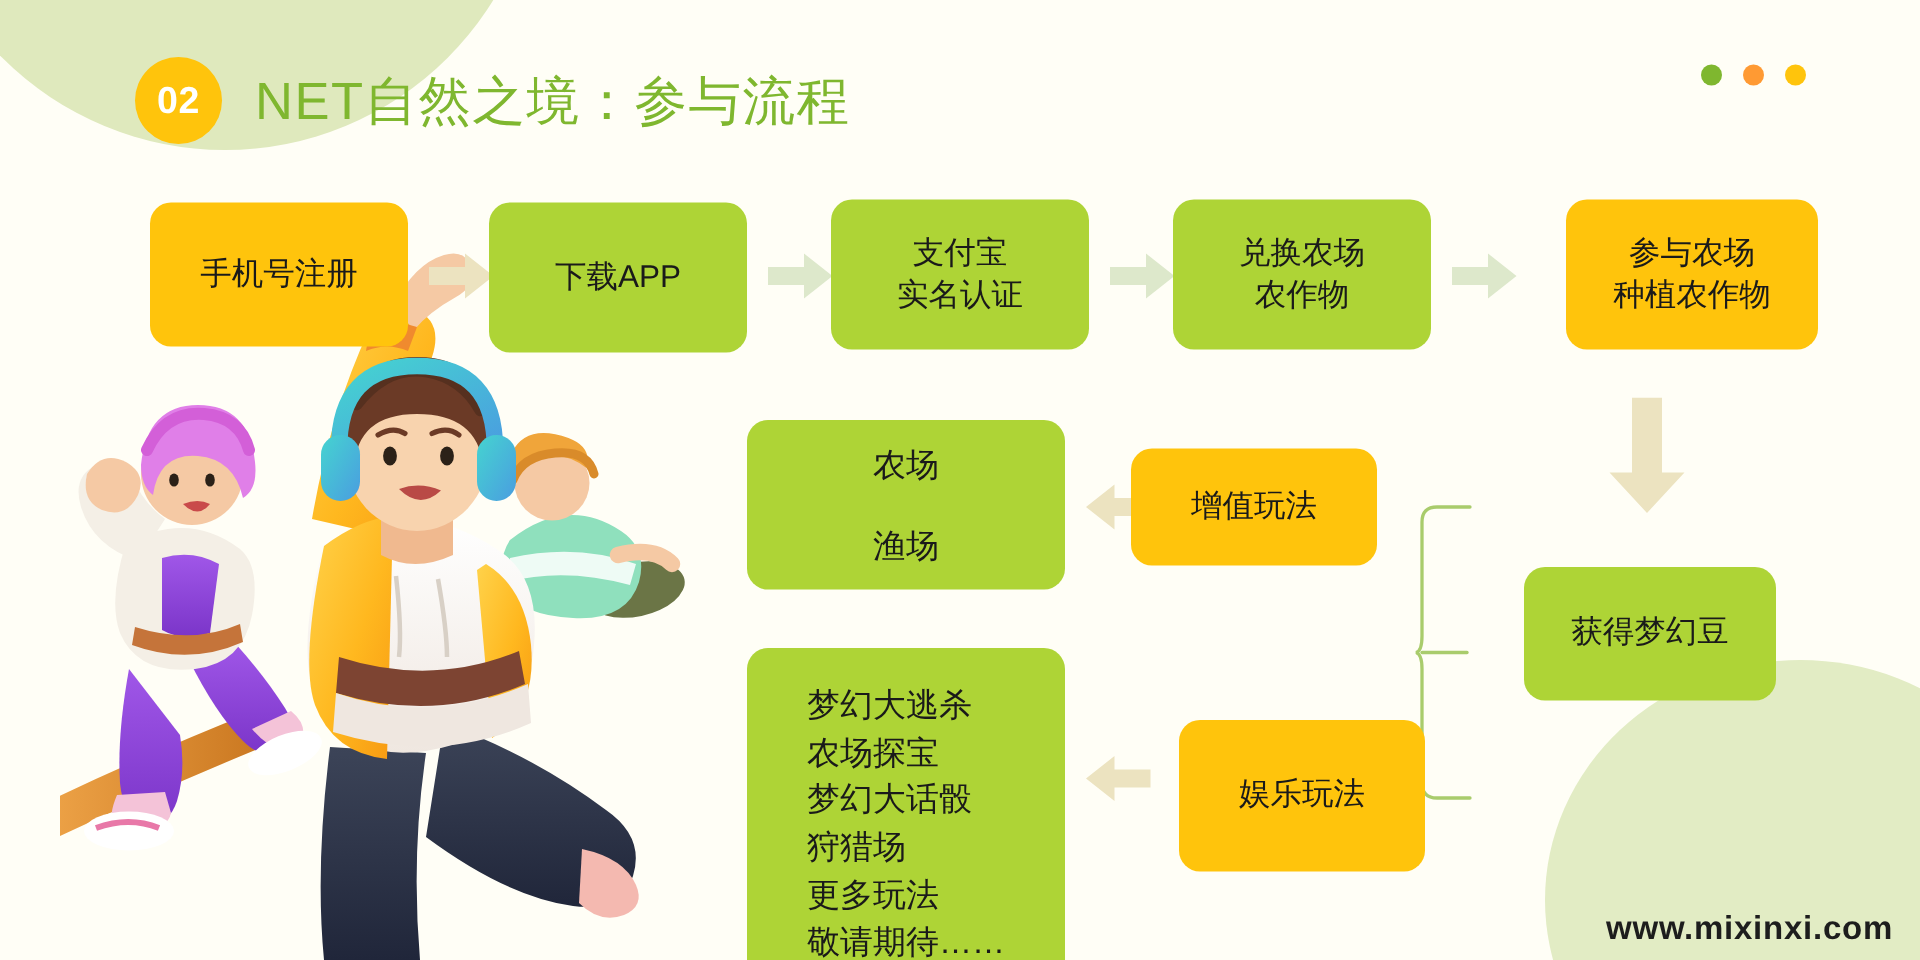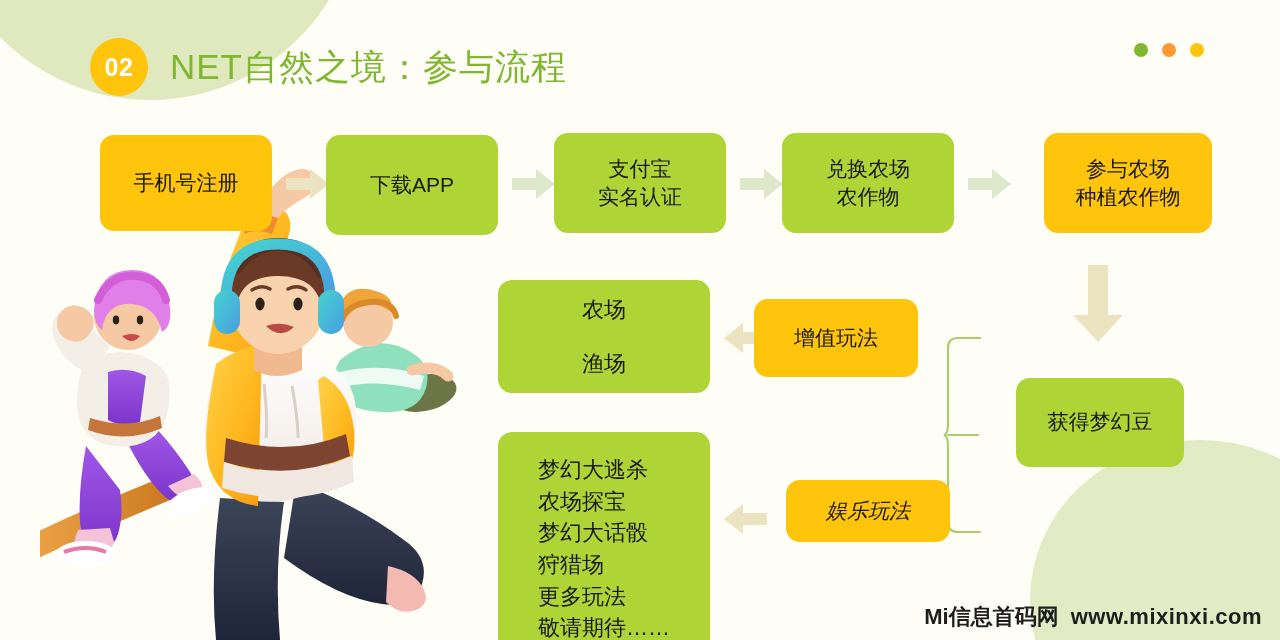--- a/index.html
+++ b/index.html
@@ -271,21 +271,21 @@
     <svg width="46" height="32" viewBox="0 0 46 32">
       <path d="M45 10 L21 10 L21 1 L2 16 L21 31 L21 22 L45 22 Z" fill="#ece3c0"></path>
     </svg>
   </div>
 
   <div class="pair-box" style="left:498px; top:280px; width:212px; height:113px;">
     <span class="row">农场</span>
     <span class="row">渔场</span>
   </div>
 
-  <div class="box orange" style="left:786px; top:480px; width:164px; height:62px;font-style:italic;">
+  <div class="box orange" style="left:786px; top:480px; width:164px; height:101px;">
     <span class="ln">娱乐玩法</span>
   </div>
 
   <div class="arrow" style="left:722px; top:503px;">
     <svg width="46" height="32" viewBox="0 0 46 32">
       <path d="M45 10 L21 10 L21 1 L2 16 L21 31 L21 22 L45 22 Z" fill="#ece3c0"></path>
     </svg>
   </div>
 
   <div class="list-box" style="left:498px; top:432px; width:212px; height:230px;">
@@ -400,17 +400,16 @@
         <ellipse cx="220" cy="154" rx="4.6" ry="6.4" fill="#2b2118"></ellipse>
         <ellipse cx="258" cy="154" rx="4.6" ry="6.4" fill="#2b2118"></ellipse>
         <path d="M212 140 q10 -6 18 -1" fill="none" stroke="#6b3a26" stroke-width="3.4" stroke-linecap="round"></path>
         <path d="M248 139 q10 -5 18 1" fill="none" stroke="#6b3a26" stroke-width="3.4" stroke-linecap="round"></path>
         <path d="M226 176 q14 14 28 1 q-14 -6 -28 -1z" fill="#b94a46"></path>
       </g>
     </svg>
   </div>
 
   <div class="watermark">
-    <span class="wm-cn">Mi信息首码网</span>
     <span class="wm-url">www.mixinxi.com</span>
   </div>
 
 </div>
 
 </body></html>

